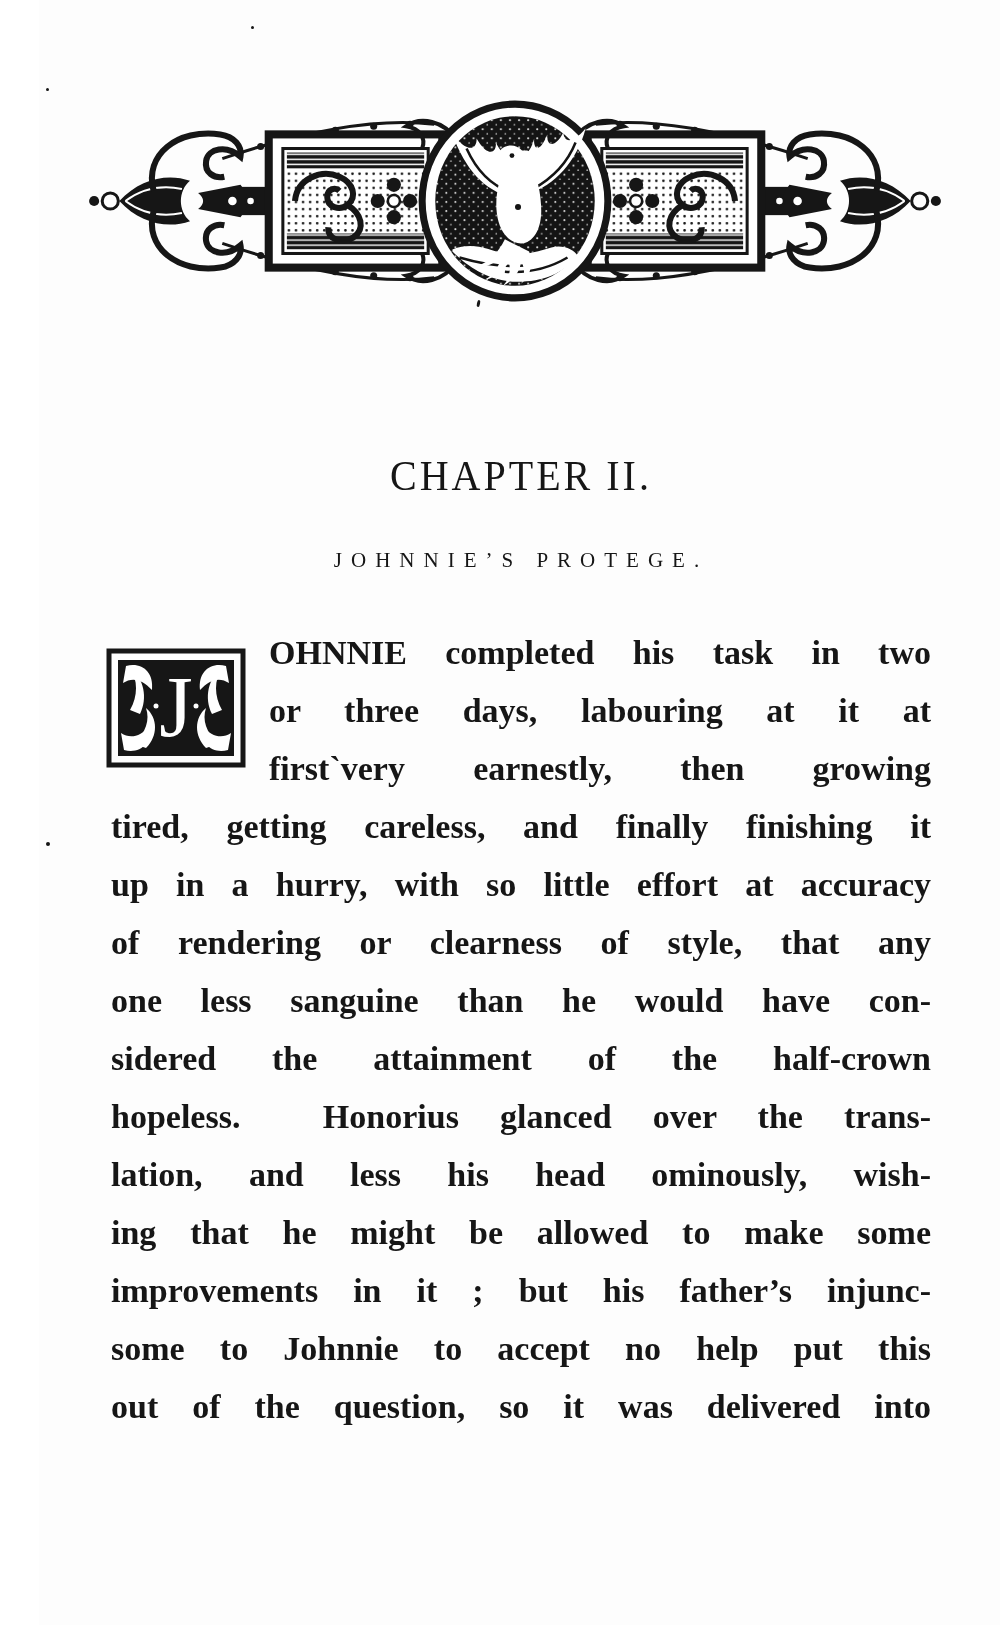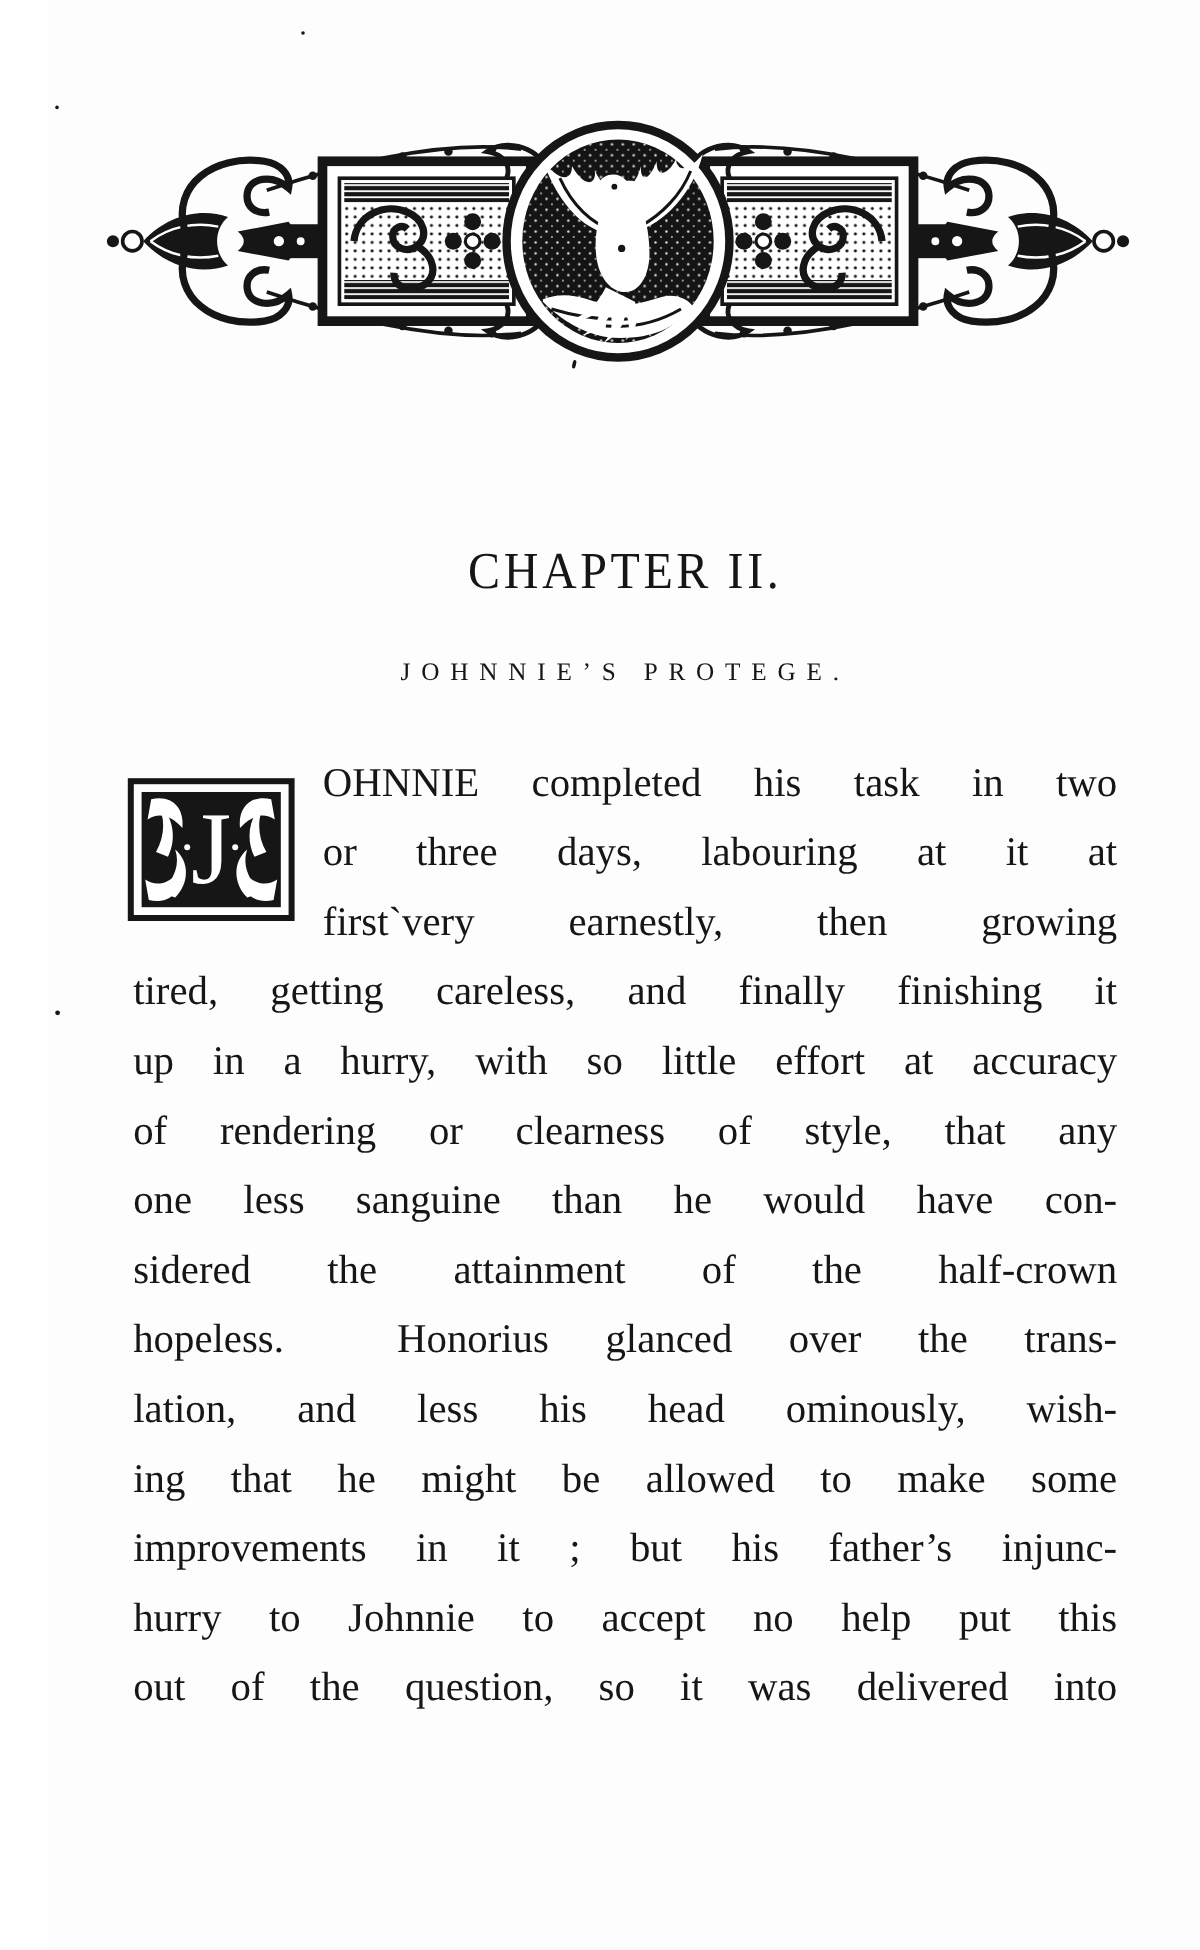--- a/index.html
+++ b/index.html
@@ -55,20 +55,21 @@
     top: 24px;
     width: 142px;
     height: 120px;
   }
   .indented { margin-left: 158px; }
   .tline {
     text-align: justify;
     text-align-last: justify;
     height: 58px;
     white-space: normal;
+    font-weight: bold;
   }
   .speck {
     position: absolute;
     background: #161616;
     border-radius: 50%;
   }
   .speck.s1 { left: 212px; top: 26px;  width: 3px; height: 3px; }
   .speck.s2 { left: 7px;   top: 88px;  width: 3px; height: 3px; }
   .speck.s3 { left: 7px;   top: 842px; width: 4px; height: 4px; }
   .speck.s4 { left: 438px; top: 300px; width: 3px; height: 7px; border-radius: 40%; transform: rotate(12deg); }
@@ -212,21 +213,21 @@
     <div>
         <div class="tline">tired, getting careless, and finally finishing it</div>
         <div class="tline">up in a hurry, with so little effort at accuracy</div>
         <div class="tline">of rendering or clearness of style, that any</div>
         <div class="tline">one less sanguine than he would have con-</div>
         <div class="tline">sidered the attainment of the half-crown</div>
         <div class="tline">hopeless.&nbsp; Honorius glanced over the trans-</div>
         <div class="tline">lation, and less his head ominously, wish-</div>
         <div class="tline">ing that he might be allowed to make some</div>
         <div class="tline">improvements in it ; but his father’s injunc-</div>
-        <div class="tline">hurry to Johnnie to accept no help put this</div>
+        <div class="tline">some to Johnnie to accept no help put this</div>
         <div class="tline">out of the question, so it was delivered into</div>
       </div>
   </div>
 
   <div class="speck s1"></div>
   <div class="speck s2"></div>
   <div class="speck s3"></div>
   <div class="speck s4"></div>
 
 </div>

